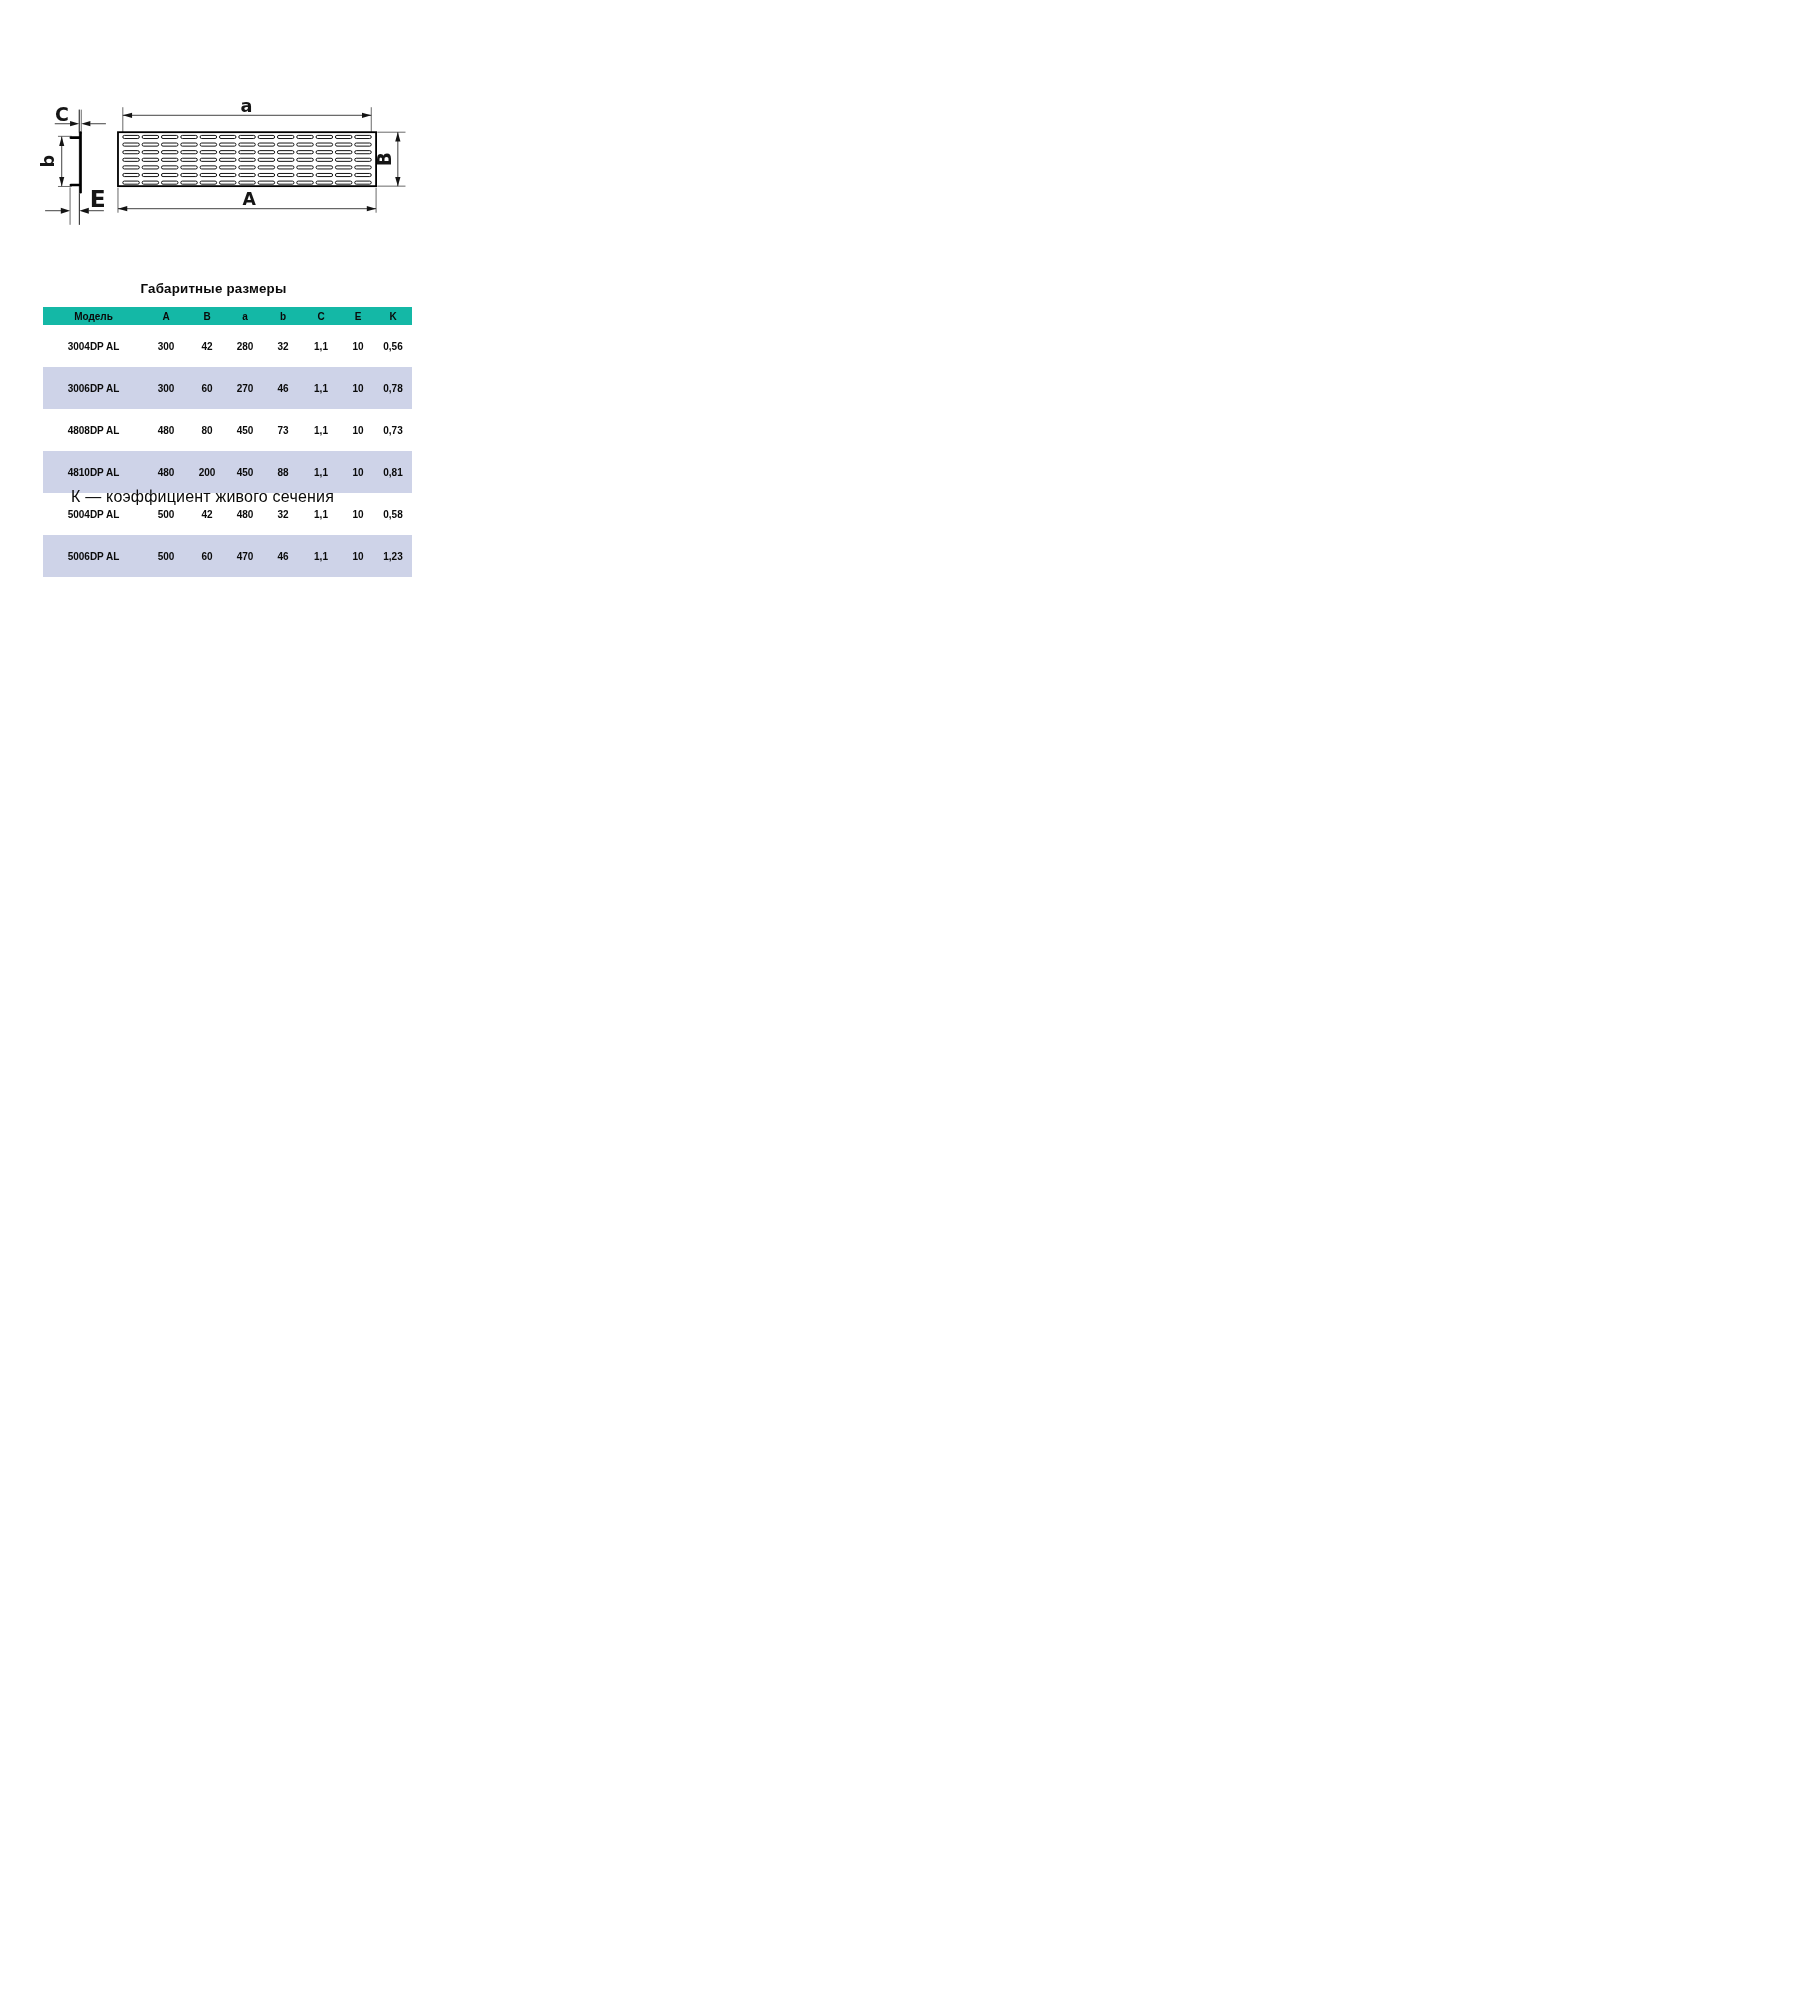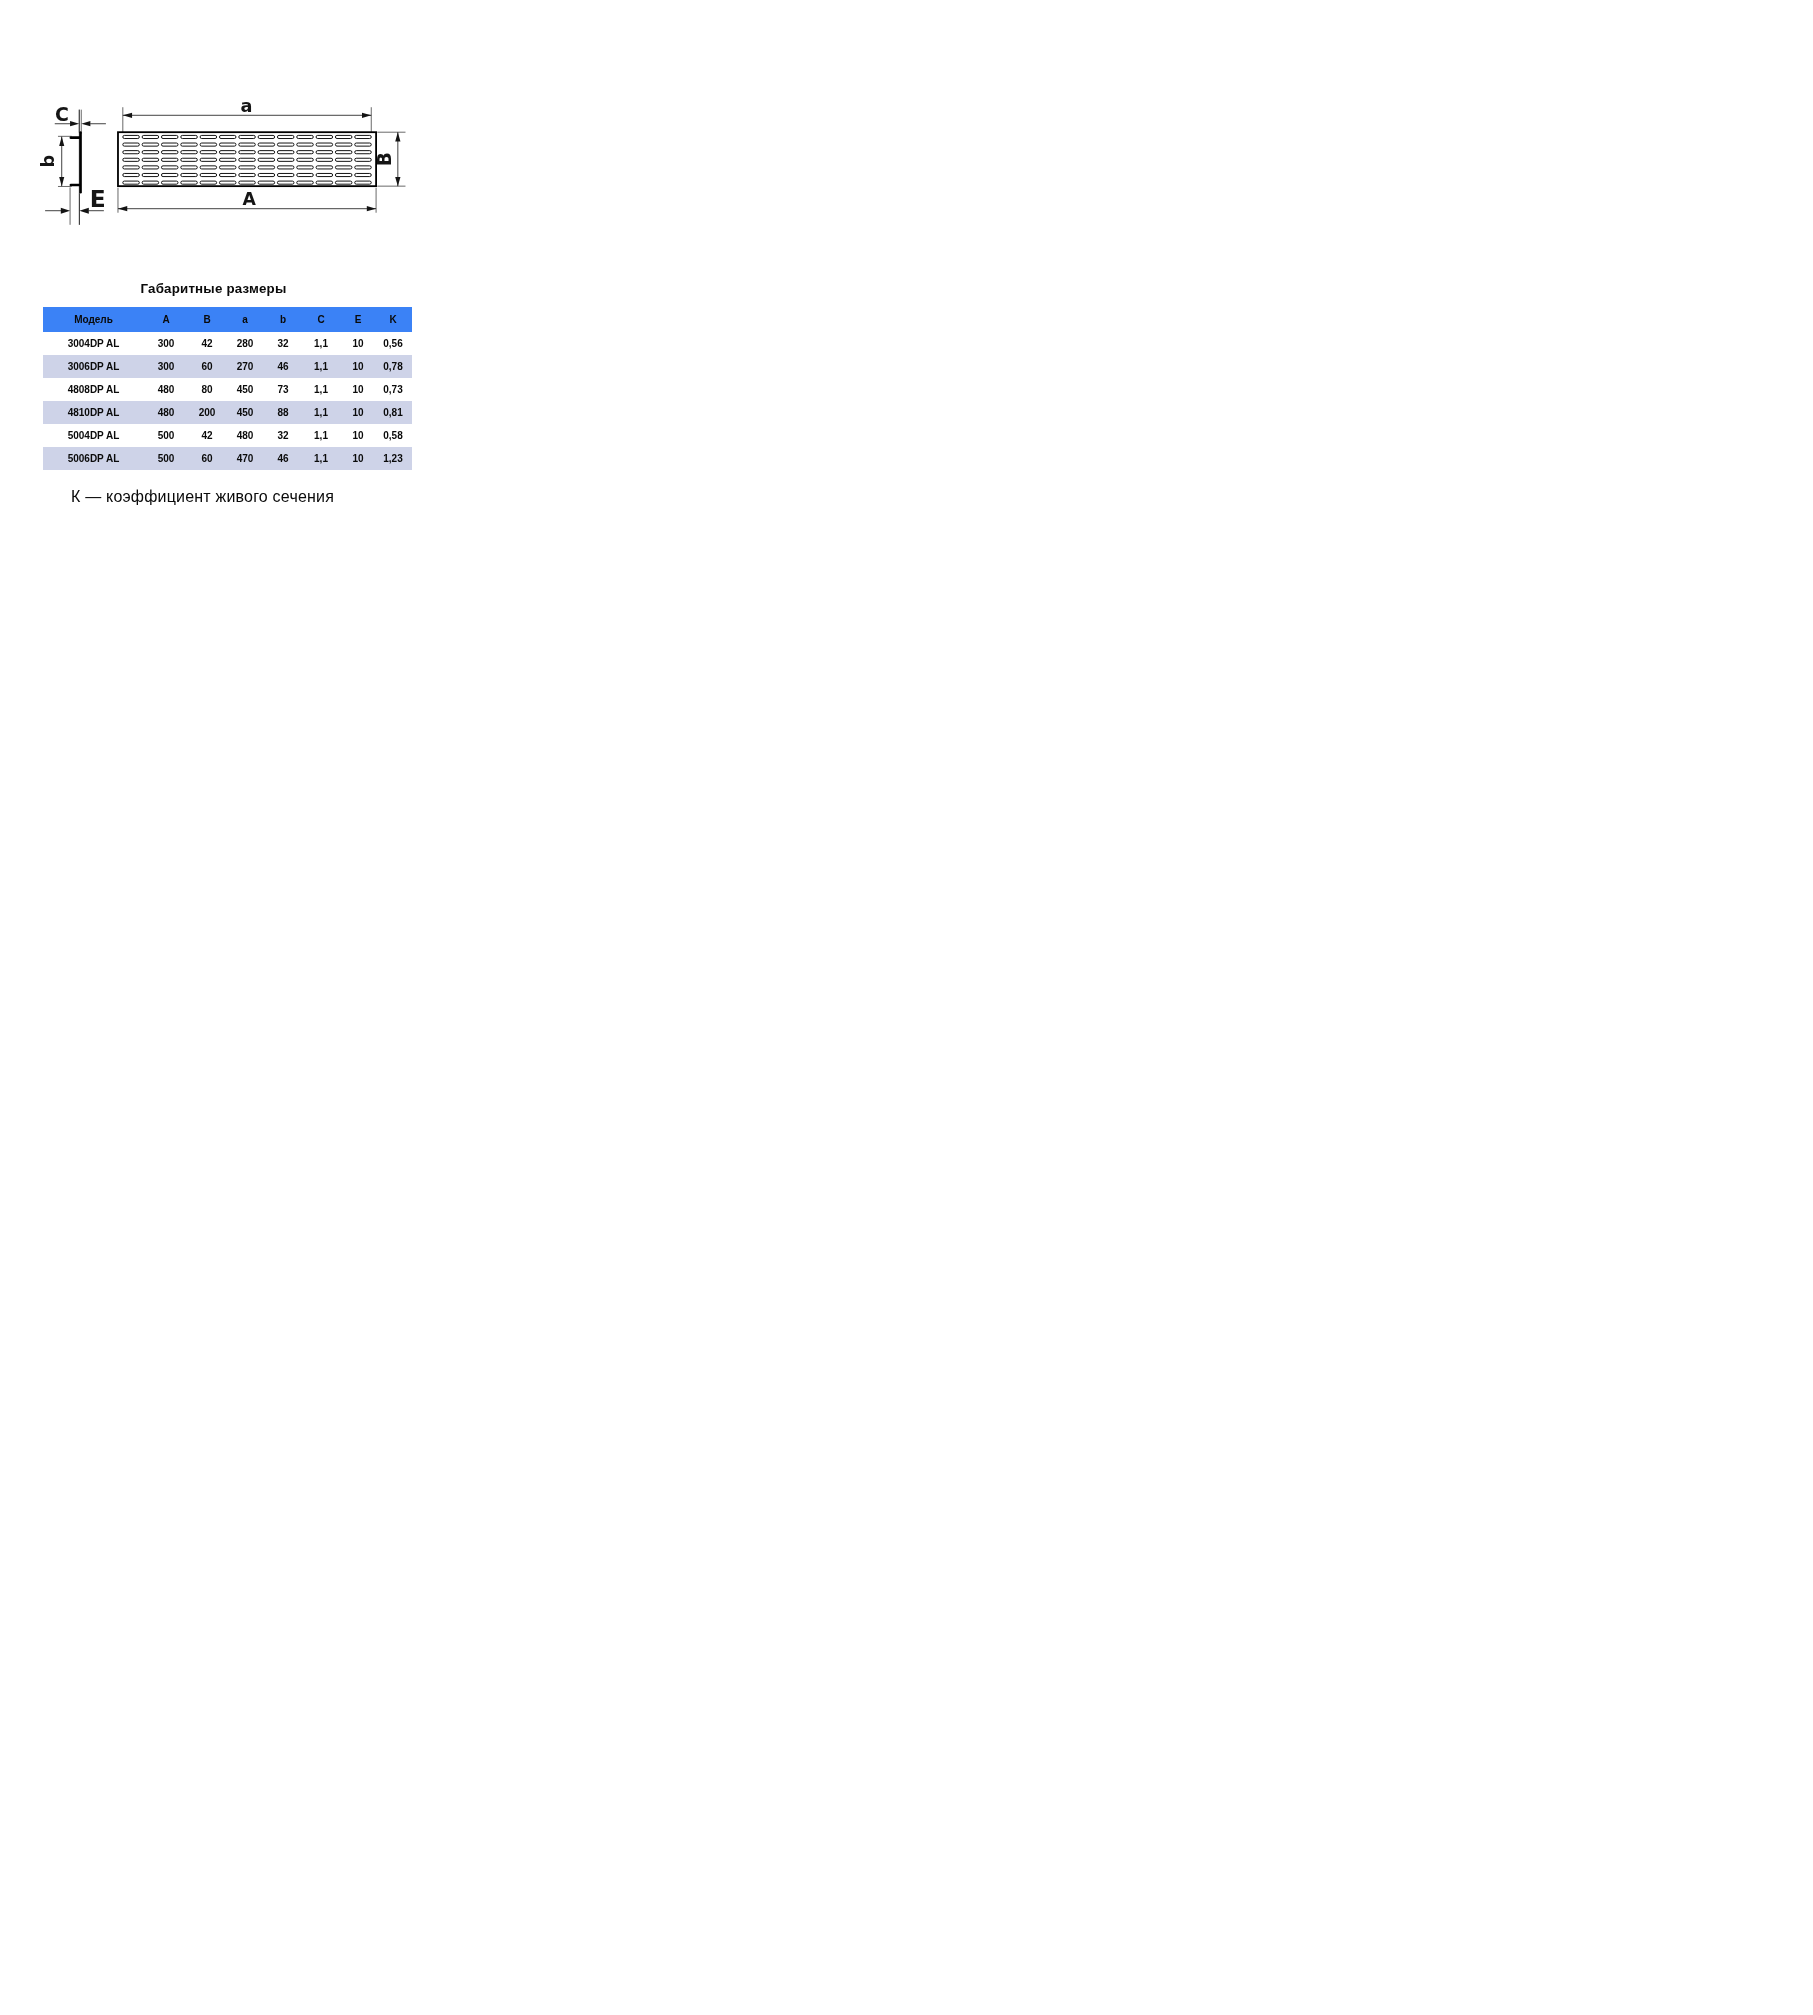--- a/index.html
+++ b/index.html
@@ -8,22 +8,22 @@
   .diagram-svg{position:absolute;left:0;top:0;width:453px;height:266px;}
   .dlab{font-family:"DejaVu Sans",sans-serif;font-weight:bold;fill:#151515;}
   .thin{stroke:#141414;stroke-width:1.6;fill:none;}
   .dim{stroke:#141414;stroke-width:2;fill:none;}
   .ah{fill:#141414;stroke:none;}
   .thick{stroke:#000;stroke-width:6.5;fill:none;}
   .page-title{position:absolute;left:29px;top:281px;width:369px;text-align:center;
               font-size:13.3px;font-weight:bold;letter-spacing:0.2px;}
   .dim-table{position:absolute;left:43px;top:307px;width:369px;}
   .t-row{display:grid;grid-template-columns:101px 44px 38px 38px 38px 38px 36px 34px;
-         align-items:center;height:23px;}
-  .t-row.head{height:25px;background:#3b82f6;}
+         align-items:center;height:42px;}
+  .t-row.head{height:18px;background:#14b8a6;}
   .t-row.alt{background:#ced3e8;}
   .cell{text-align:center;font-size:10px;font-weight:bold;white-space:nowrap;}
   .footnote{position:absolute;left:71px;top:488px;font-size:16px;font-weight:400;
             letter-spacing:0.2px;}
 </style>
 </head>
 <body>
 
 <div class="page">
 

